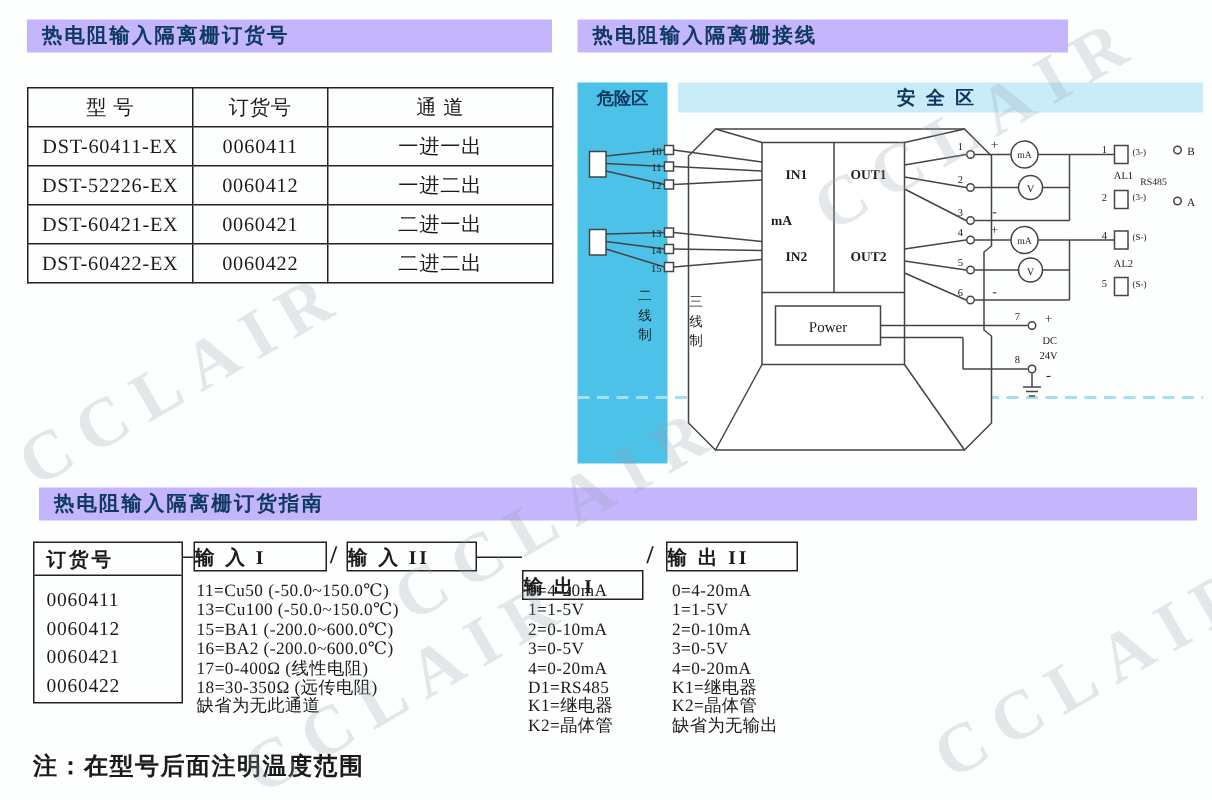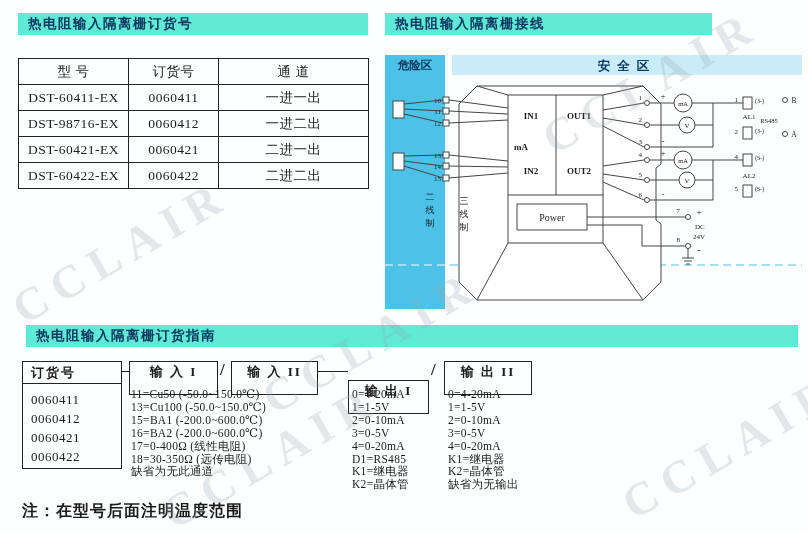--- a/index.html
+++ b/index.html
@@ -1,33 +1,33 @@
 <!DOCTYPE html>
 <html><head>
 <meta charset="utf-8">
 <style>
   * { margin:0; padding:0; box-sizing:border-box; }
   html,body { width:808px; height:533px; }
   body { position:relative; background:#fdfefe; overflow:hidden;
          font-family:"Liberation Serif","DejaVu Serif",serif; color:#1b1b1b; }
   .abs { position:absolute; }
-  .bar { position:absolute; height:22px; background:#5eead4; color:#0e3a62;
+  .bar { position:absolute; height:22px; background:#c4b5fd; color:#0e3a62;
          font-weight:bold; font-size:13.5px; line-height:22px; padding-left:10px;
          letter-spacing:1.5px; white-space:nowrap; }
   table.order { position:absolute; left:18px; top:58px; border-collapse:collapse;
                 font-size:13.5px; }
   table.order th, table.order td { border:1px solid #222; height:26px;
                 text-align:center; font-weight:normal; letter-spacing:0.5px; }
   
   .gbox { position:absolute; border:1px solid #222; }
   .gbox-hdr { height:22px; line-height:22px; border-bottom:1px solid #222;
               font-weight:bold; font-size:13px; padding-left:8px; letter-spacing:2px; }
   .gvals { padding:6px 0 0 8px; font-size:13px; }
   .gvals div { line-height:19px; letter-spacing:0.5px; }
-  .hdrbox { height:34px; line-height:20px; text-align:center; font-weight:bold;
+  .hdrbox { height:20px; line-height:20px; font-weight:bold;
             font-size:13px; letter-spacing:2px; white-space:nowrap; }
   .slash { position:absolute; font-size:17px; font-weight:bold; }
   .hline { position:absolute; height:1px; background:#222; }
   .optlist { position:absolute; font-size:11.5px; }
   .opt { line-height:12.9px; white-space:nowrap; letter-spacing:0.3px; }
   .note { position:absolute; font-size:16px; letter-spacing:1px;font-weight:bold; }
   
   svg text { font-family:"Liberation Serif","DejaVu Serif",serif; fill:#1c1c1c; }
   svg text.navy { fill:#0c3a60; }
   .ln { stroke:#444; stroke-width:1; fill:none; }
@@ -56,21 +56,21 @@
     <th style="width:110px">型  号</th>
     <th style="width:90px">订货号</th>
     <th style="width:150px">通  道</th>
   </tr>
   <tr>
     <td>DST-60411-EX</td>
     <td>0060411</td>
     <td>一进一出</td>
   </tr>
   <tr>
-    <td>DST-98716-EX</td>
+    <td>DST-52226-EX</td>
     <td>0060412</td>
     <td>一进二出</td>
   </tr>
   <tr>
     <td>DST-60421-EX</td>
     <td>0060421</td>
     <td>二进一出</td>
   </tr>
   <tr>
     <td>DST-60422-EX</td>

